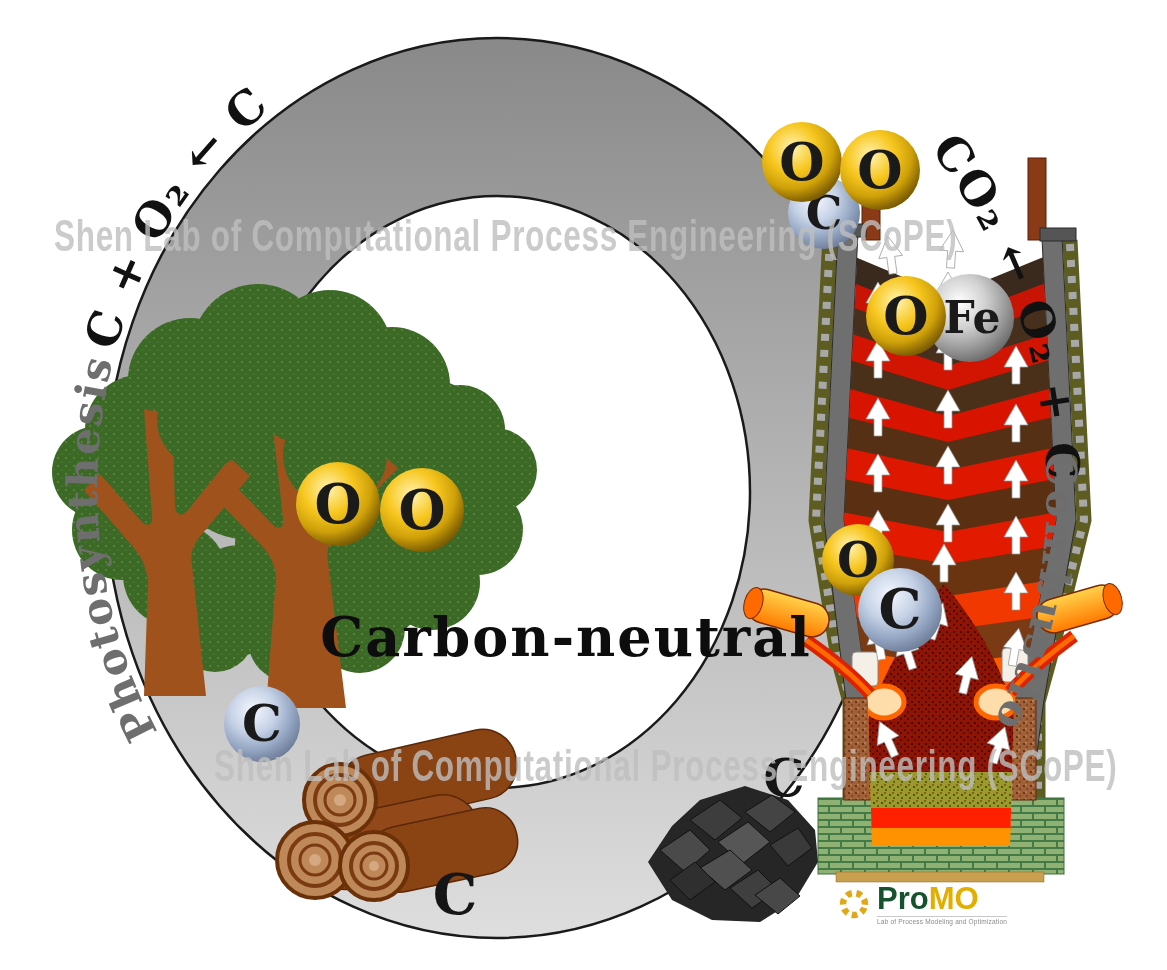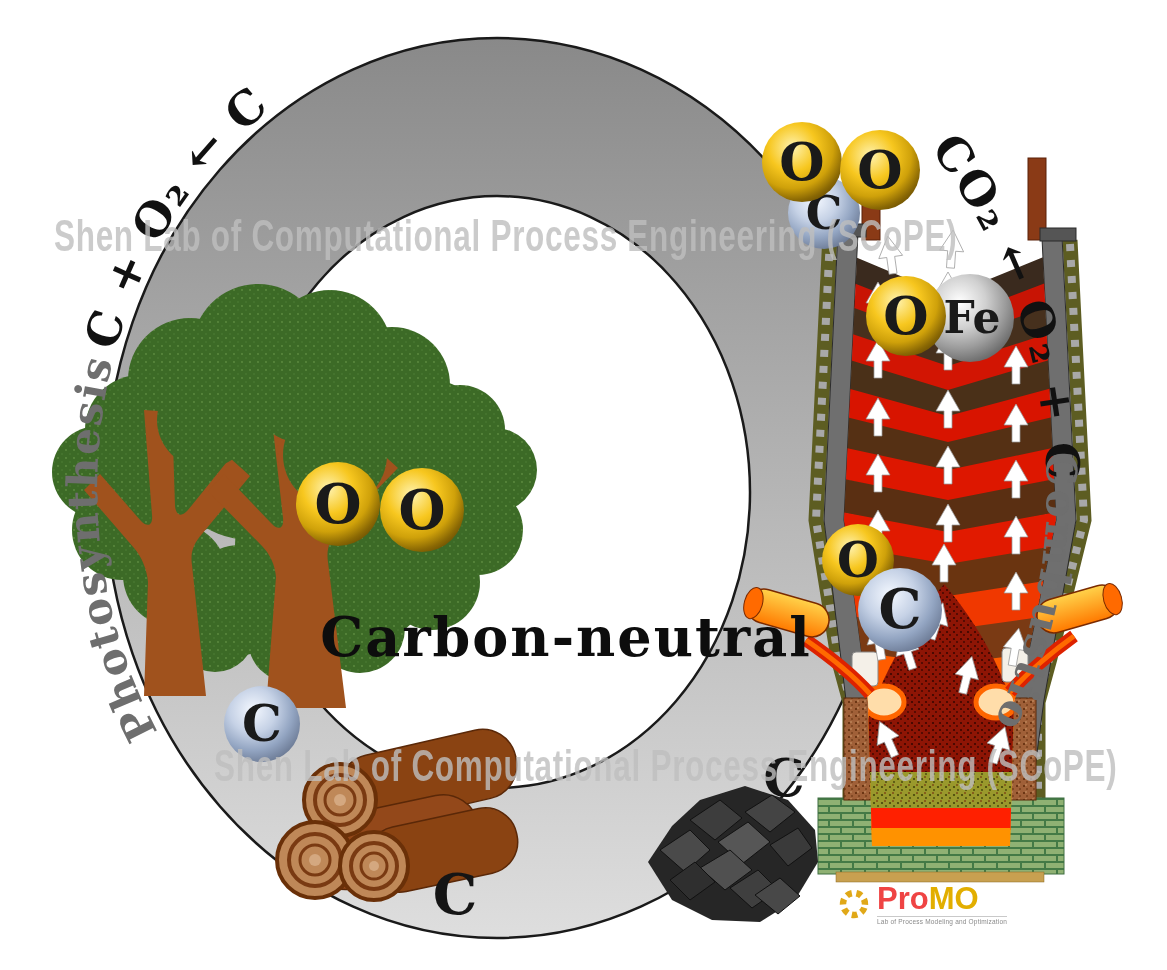--- a/index.html
+++ b/index.html
@@ -6,21 +6,21 @@
   #stage{position:relative;width:1167px;height:970px;background:#fff;overflow:hidden;
          font-family:"DejaVu Serif","Liberation Serif",serif;}
   #scene{position:absolute;left:0;top:0;}
   .wm{position:absolute;white-space:nowrap;font-family:"Liberation Sans",sans-serif;
       font-weight:bold;font-size:45px;color:#bfbfbf;opacity:.8;transform-origin:0 0;
       transform:scaleX(0.70);letter-spacing:1px;}
   #promo{position:absolute;left:836px;top:884px;display:flex;align-items:flex-start;gap:5px;
          font-family:"Liberation Sans",sans-serif;}
   #promo .words{display:flex;flex-direction:column;}
   #promo .brand{font-size:31px;font-weight:bold;line-height:30px;letter-spacing:0px;}
-  #promo .brand .pro{color:#ef4444;} #promo .brand .mo{color:#e2ae00;text-align:center;}
+  #promo .brand .pro{color:#14532d;} #promo .brand .mo{color:#e2ae00;text-align:center;}
   #promo .tag{font-size:6.5px;color:#8a8a8a;border-top:1px solid #c9c9c9;margin-top:2px;
               padding-top:1px;letter-spacing:.2px;white-space:nowrap;}
   svg text{user-select:none;}
 </style>
 </head>
 <body>
 
 <div id="stage">
 
 <svg id="scene" width="1167" height="970" viewBox="0 0 1167 970">

